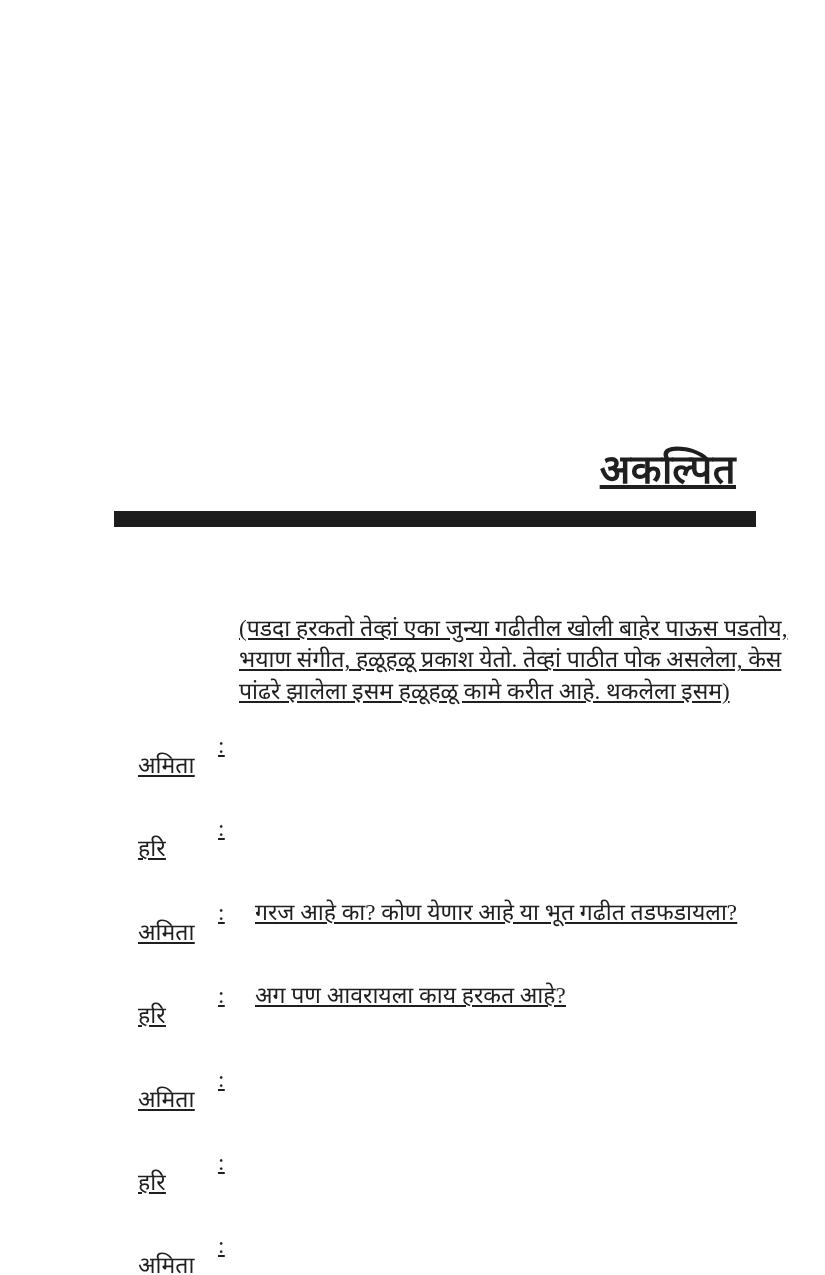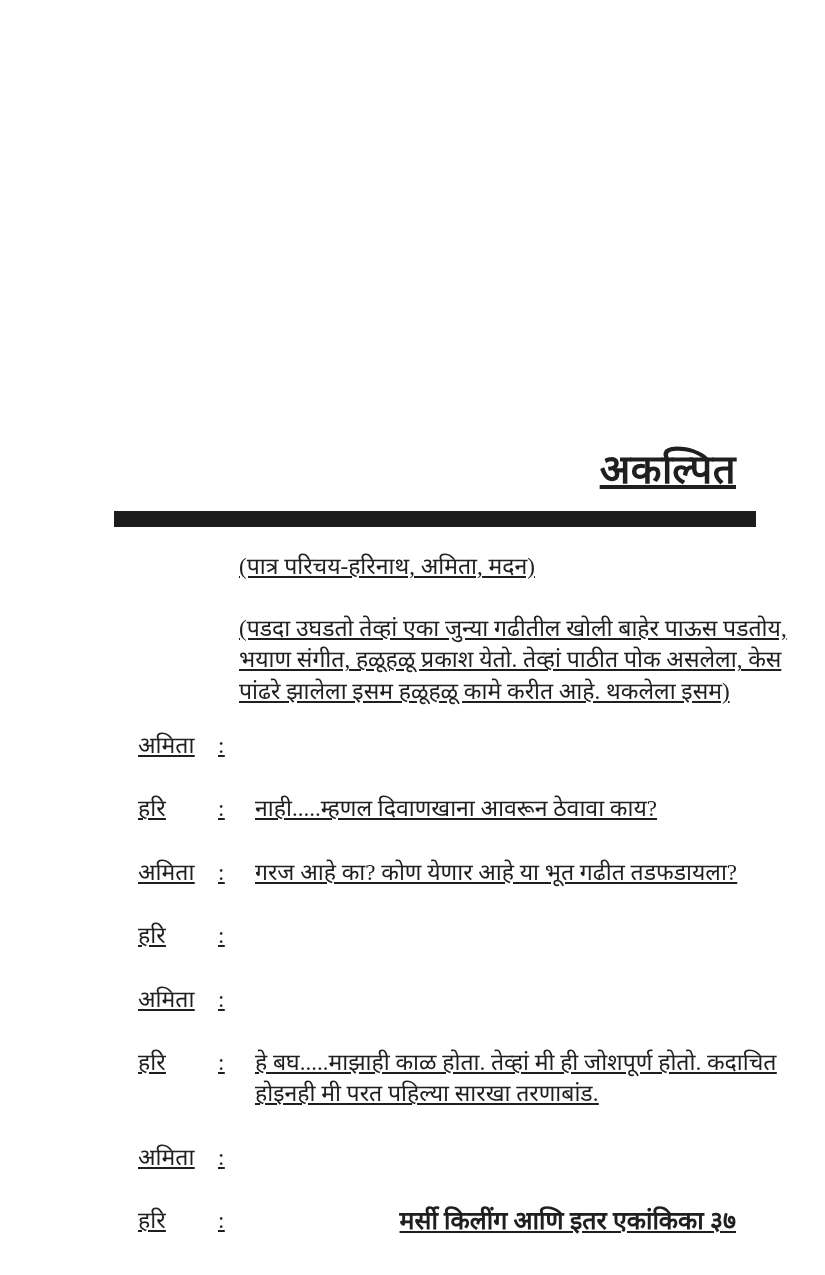--- a/index.html
+++ b/index.html
@@ -51,21 +51,21 @@
   }
   .dialogues {
     position: absolute;
     top: 690px;
     left: 98px;
     width: 680px;
     font-size: 23px;
     line-height: 31.4px;
   }
   .drow { display: flex; align-items: flex-start; }
-  .speaker { flex: none; width: 80px; white-space: pre; }
+  .speaker { flex: none; width: 80px; white-space: pre; margin-top: 20px; }
   .colon { flex: none; width: 37px; white-space: pre; }
   .dtext { flex: none; white-space: pre; }
   .footer {
     position: absolute;
     top: 1178px;
     left: 98px;
     width: 630px;
     text-align: right;
     font-size: 25px;
     font-weight: 700;
@@ -74,69 +74,65 @@
 </style>
 </head>
 <body>
 
 <div class="page">
 
   <h1 class="title">अकल्पित</h1>
 
   <div class="rule"></div>
 
-  <div class="cast">(पात्र परिचय-हरिनाथ, अमिता, मदन)</div>
 
-  <div class="stage">(पडदा उघडतो तेव्हां एका जुन्या गढीतील खोली बाहेर पाऊस पडतोय,
+  <div class="stage">(पडदा हरकतो तेव्हां एका जुन्या गढीतील खोली बाहेर पाऊस पडतोय,
 भयाण संगीत, हळूहळू प्रकाश येतो. तेव्हां पाठीत पोक असलेला, केस
 पांढरे झालेला इसम हळूहळू कामे करीत आहे. थकलेला इसम)</div>
 
   <div class="dialogues">
 
     <div class="drow">
       <span class="speaker">अमिता</span>
       <span class="colon">:</span>
     </div>
 
     <div class="drow">
       <span class="speaker">हरि</span>
       <span class="colon">:</span>
-      <span class="dtext">नाही.....म्हणल दिवाणखाना आवरून ठेवावा काय?</span>
     </div>
 
     <div class="drow">
       <span class="speaker">अमिता</span>
       <span class="colon">:</span>
       <span class="dtext">गरज आहे का? कोण येणार आहे या भूत गढीत तडफडायला?</span>
+    </div>
+
+    <div class="drow">
+      <span class="speaker">हरि</span>
+      <span class="colon">:</span>
+      <span class="dtext">अग पण आवरायला काय हरकत आहे?</span>
+    </div>
+
+    <div class="drow">
+      <span class="speaker">अमिता</span>
+      <span class="colon">:</span>
     </div>
 
     <div class="drow">
       <span class="speaker">हरि</span>
       <span class="colon">:</span>
     </div>
 
     <div class="drow">
       <span class="speaker">अमिता</span>
       <span class="colon">:</span>
     </div>
 
     <div class="drow">
       <span class="speaker">हरि</span>
       <span class="colon">:</span>
-      <span class="dtext">हे बघ.....माझाही काळ होता. तेव्हां मी ही जोशपूर्ण होतो. कदाचित
-होइनही मी परत पहिल्या सारखा तरणाबांड.</span>
-    </div>
-
-    <div class="drow">
-      <span class="speaker">अमिता</span>
-      <span class="colon">:</span>
-    </div>
-
-    <div class="drow">
-      <span class="speaker">हरि</span>
-      <span class="colon">:</span>
     </div>
 
   </div>
 
-  <div class="footer">मर्सी किलींग आणि इतर एकांकिका ३७</div>
 
 </div>
 
 </body></html>

